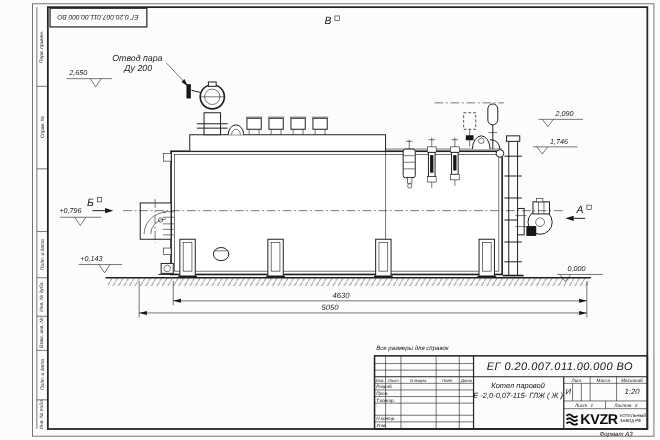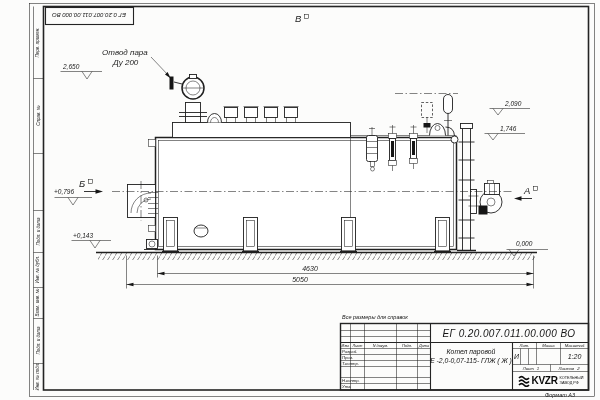--- a/index.html
+++ b/index.html
@@ -15,21 +15,21 @@
   .w{fill:#fff}
   .cl{stroke:#1f1f1f;stroke-width:.55;stroke-dasharray:8 2.5 1.5 2.5;fill:none}
   .dsh{stroke:#1f1f1f;stroke-width:.7;stroke-dasharray:2.5 1.8;fill:none}
   .blk{fill:#161616;stroke:none}
   .ov{position:absolute;font-style:italic;color:#141414;}
   .c{position:absolute;display:flex;align-items:center;justify-content:center;
      font-style:italic;color:#141414;white-space:nowrap;}
   .rot{position:absolute;left:33px;width:10px;display:flex;align-items:center;justify-content:center;}
   .rot span{transform:rotate(-90deg);white-space:nowrap;font-size:4.5px;font-style:italic;color:#222;}
   .logo{position:absolute;display:flex;align-items:center;justify-content:center;gap:2px;}
-  .logo b{font-size:10px;font-style:normal;letter-spacing:-.3px;color:#0a0a0a;}
+  .logo b{font-size:13px;font-style:normal;letter-spacing:-.3px;color:#0a0a0a;}
   .logo .cap{font-size:3.8px;font-style:normal;line-height:4.2px;color:#0a0a0a;}
 </style>
 </head>
 <body>
 
 <div id="stage">
 
 <svg id="dwg" width="600" height="400" viewBox="0 0 600 400">
   <defs>
     <pattern id="hatch" patternUnits="userSpaceOnUse" width="5" height="8">

